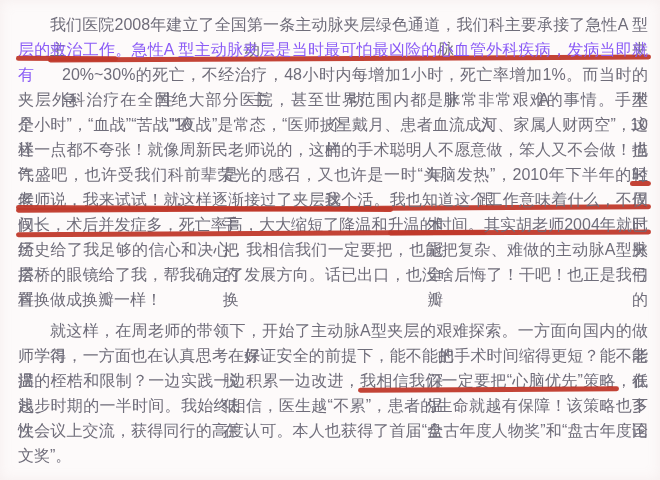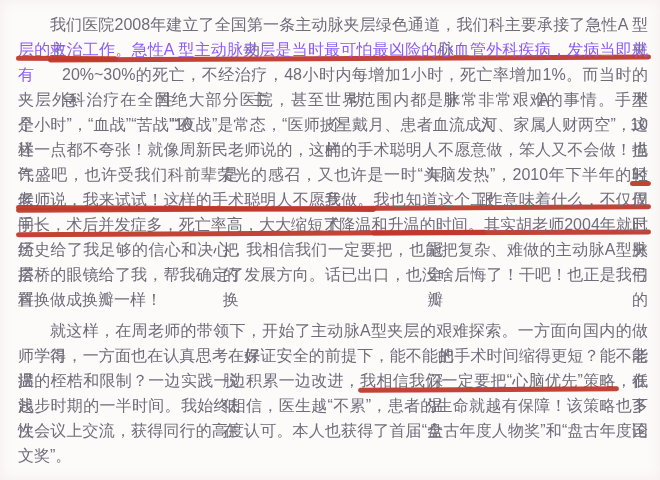--- a/index.html
+++ b/index.html
@@ -50,21 +50,21 @@
 
 <div class="page" style="background: rgb(253, 250, 250);">
     <div class="para">
       <div class="line indent" style="color: rgb(111, 109, 122);"><span class="seg redline">我们医院2008年建立了全国第一条主动脉夹层绿色通道，我们科主要承接了急性A 型主动脉夹</span></div>
       <div class="line" style="color: #8b5cf6;"><span class="seg redline">层的救治工作</span><span class="seg">。急性A 型主动脉夹层是当时最可怕最凶险的心血管外科疾病，发病当即就有</span></div>
       <div class="line" style="color: rgb(111, 109, 122); margin-left: 44px;"><span class="seg">20%~30%的死亡，不经治疗，48小时内每增加1小时，死亡率增加1%。而当时的急性主动脉A 型</span></div>
       <div class="line" style="color: rgb(111, 109, 122);"><span class="seg">夹层外科治疗在全国绝大部分医院，甚至世界范围内都是非常非常艰难的事情。手术是“10个人10</span></div>
       <div class="line" style="color: rgb(111, 109, 122);"><span class="seg">个小时”，“血战”“苦战”“夜战”是常态，“医师披星戴月、患者血流成河、家属人财两空”，这样的描</span></div>
       <div class="line" style="color: rgb(111, 109, 122);"><span class="seg">述一点都不夸张！就像周新民老师说的，这样的手术聪明人不愿意做，笨人又不会做！</span><span class="seg redline">也许是年轻</span></div>
       <div class="line" style="color: rgb(111, 109, 122);"><span class="seg redline">气盛吧，也许受我们科前辈荣光的感召，又也许是一时“头脑发热”，2010年下半年的时候，我跟周</span></div>
-      <div class="line" style="color: rgb(111, 109, 122);"><span class="seg redline">老师说，我来试试！这样的手术聪明人不愿意做。</span><span class="seg redline">我也知道这个工作意味着什么，不仅仅手术时</span></div>
+      <div class="line" style="color: rgb(111, 109, 122);"><span class="seg redline">老师说，我来试试！就这样逐渐接过了夹层这个活。</span><span class="seg redline">我也知道这个工作意味着什么，不仅仅手术时</span></div>
       <div class="line" style="color: rgb(111, 109, 122);"><span class="seg redline">间长，术后并发症多，死亡率高，大大缩短了降温和升温的时间。</span><span class="seg">其实胡老师2004年就已经把冠脉</span></div>
       <div class="line" style="color: rgb(111, 109, 122);"><span class="seg">历史给了我足够的信心和决心，我相信我们一定要把，也能把复杂、难做的主动脉A型夹层的全弓</span></div>
       <div class="line" style="color: rgb(111, 109, 122);"><span class="seg">搭桥的眼镜给了我，帮我确定了发展方向。话已出口，也没啥后悔了！干吧！也正是我们科换瓣的</span></div>
       <div class="line last" style="color: rgb(111, 109, 122);"><span class="seg">置换做成换瓣一样！</span></div>
     </div>
     <div class="para">
       <div class="line indent" style="color: rgb(111, 109, 122);"><span class="seg">就这样，在周老师的带领下，开始了主动脉A型夹层的艰难探索。一方面向国内的做得好的老</span></div>
       <div class="line" style="color: rgb(111, 109, 122);"><span class="seg">师学习，一方面也在认真思考在保证安全的前提下，能不能把手术时间缩得更短？能不能摆脱深低</span></div>
       <div class="line" style="color: rgb(111, 109, 122);"><span class="seg">温的桎梏和限制？一边实践一边积累一边改进，</span><span class="seg redline">我相信我们一定要把“心脑优先”策略</span><span class="seg">，在浅低温下</span></div>
       <div class="line" style="color: rgb(111, 109, 122);"><span class="seg">起步时期的一半时间。我始终相信，医生越“不累”，患者的生命就越有保障！该策略也多次在全国</span></div>

